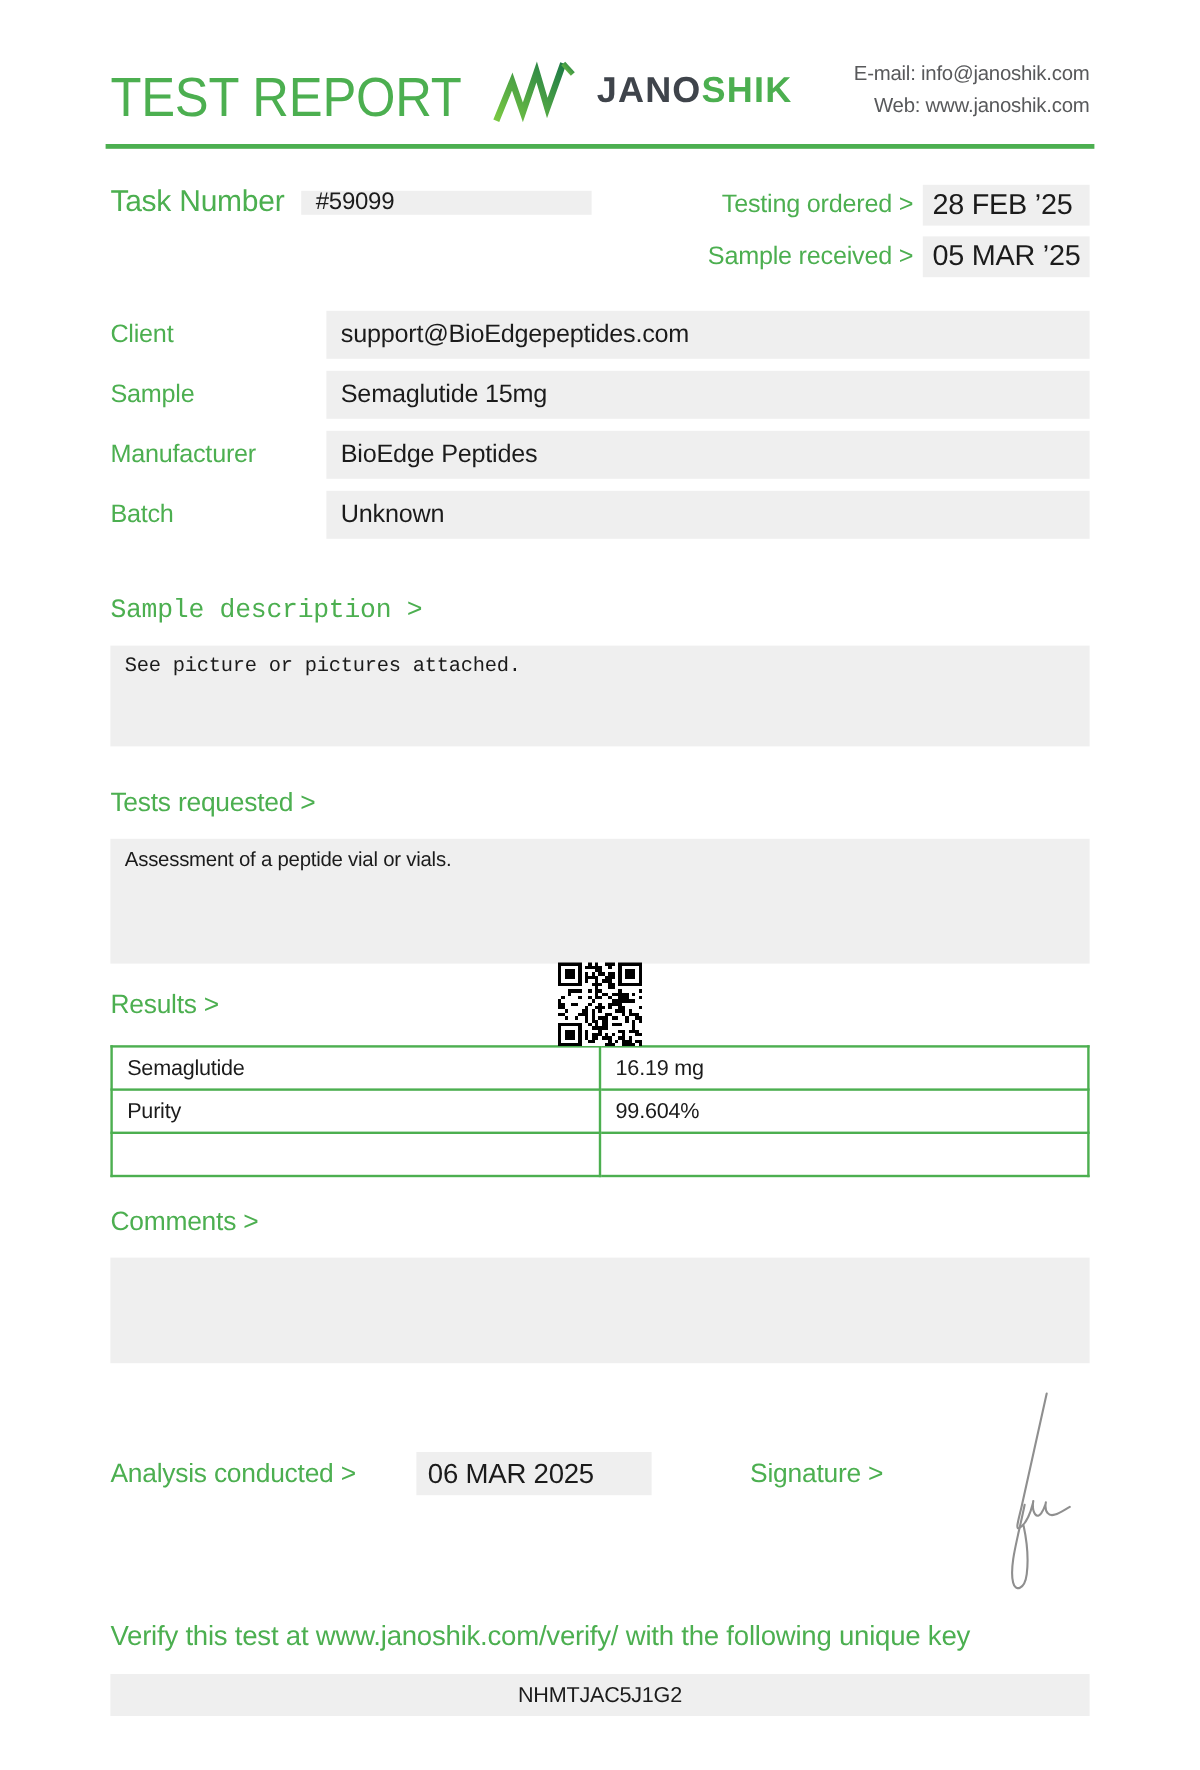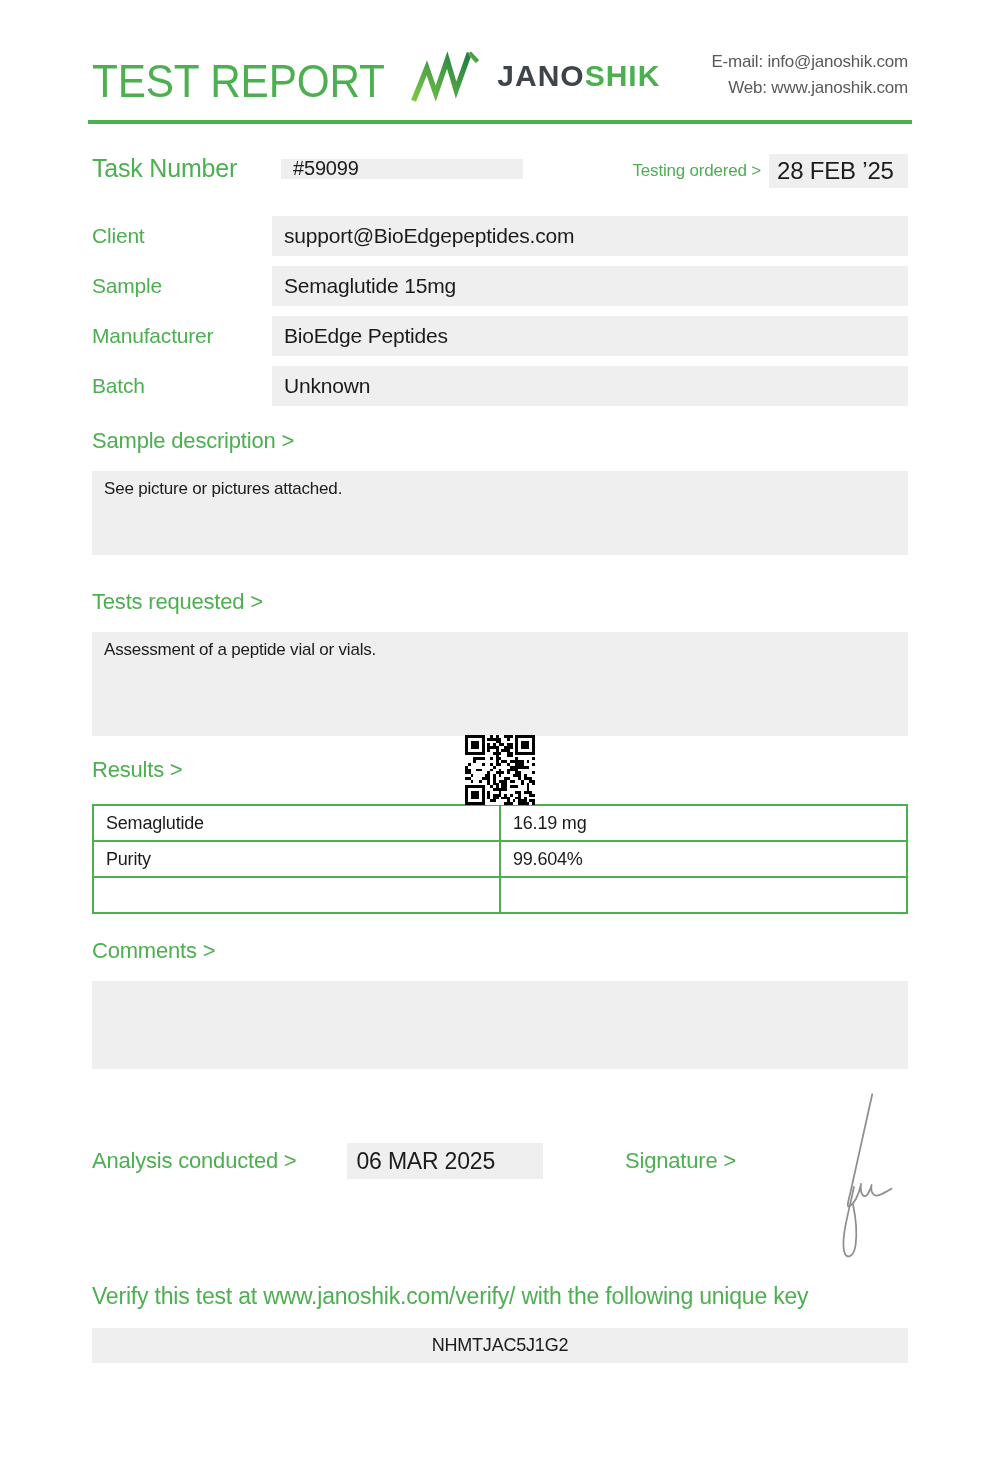--- a/index.html
+++ b/index.html
@@ -29,39 +29,39 @@
   .logo{display:flex;flex-direction:row;align-items:center;margin-left:-60px;}
   .logo-icon{width:96px;height:62px;}
   .logo-word{font-size:30px;font-weight:700;letter-spacing:1px;line-height:1;margin-top:2px;}
   .logo-word .dark{color:var(--logo-dark);}
   .logo-word .grn{color:var(--green);}
   .contact{text-align:right;font-size:17px;color:var(--gray-text);line-height:1.5;padding-bottom:6px;}
   .rule{height:4px;background:var(--green);margin:14px 88px 0;}
 
   
   .task-row{margin-top:30px;display:flex;align-items:flex-start;}
-  .task-left{display:flex;align-items:center;gap:30px;}
+  .task-left{display:flex;align-items:center;}
   .green-label{color:var(--green);}
   .task-label{font-size:25px;}
   .gray-box{background:var(--box);}
   .task-num-box{margin-left:14px;width:242px;font-size:20px;padding:2px 12px;height:20px;display:flex;align-items:center;}
   .dates{margin-left:auto;display:flex;flex-direction:column;gap:9px;}
   .date-line{display:flex;align-items:center;justify-content:flex-end;}
-  .date-label{font-size:17px;text-align:right;}
+  .date-label{font-size:21px;text-align:right;}
   .date-box{margin-left:8px;width:139px;height:34px;font-size:24px;display:flex;align-items:center;padding:2px 8px;white-space:nowrap;}
 
   
   .fields{margin-top:28px;}
   .field-row{display:flex;align-items:center;margin-bottom:10px;}
   .field-label{width:180px;font-size:21px;color:var(--green);}
   .field-value{flex:1;background:var(--box);height:32px;display:flex;align-items:center;padding:20px 12px;font-size:21px;}
 
   
   .sec-heading{font-size:22px;color:var(--green);}
-  .sec-sample{margin-top:22px;}
+  .sec-sample{margin-top:47px;font-family:Liberation Mono, monospace;}
   .sec-tests{margin-top:34px;}
   .text-box{margin-top:17px;background:var(--box);padding:8px 12px;font-size:17px;}
   .box-sample{height:84px;}
   .box-tests{height:104px;}
 
   
   .results-band{position:relative;height:68px;display:flex;align-items:center;}
   .qr{position:absolute;left:50%;top:-1px;transform:translateX(-50%);width:70px;height:70px;}
   table.results{width:100%;border-collapse:collapse;}
   table.results td{
@@ -130,20 +130,24 @@
 
   <div class="task-row">
     <div class="task-left">
       <span class="green-label task-label">Task Number</span>
       <span class="gray-box task-num-box">#59099</span>
     </div>
     <div class="dates">
       <div class="date-line">
         <span class="green-label date-label">Testing ordered  &gt;</span>
         <span class="gray-box date-box">28 FEB ’25</span>
+      </div>
+      <div class="date-line">
+        <span class="green-label date-label">Sample received &gt;</span>
+        <span class="gray-box date-box">05 MAR ’25</span>
       </div>
     </div>
   </div>
 
   <div class="fields">
     <div class="field-row">
       <span class="field-label">Client</span>
       <span class="field-value">support@BioEdgepeptides.com</span>
     </div>
     <div class="field-row">

